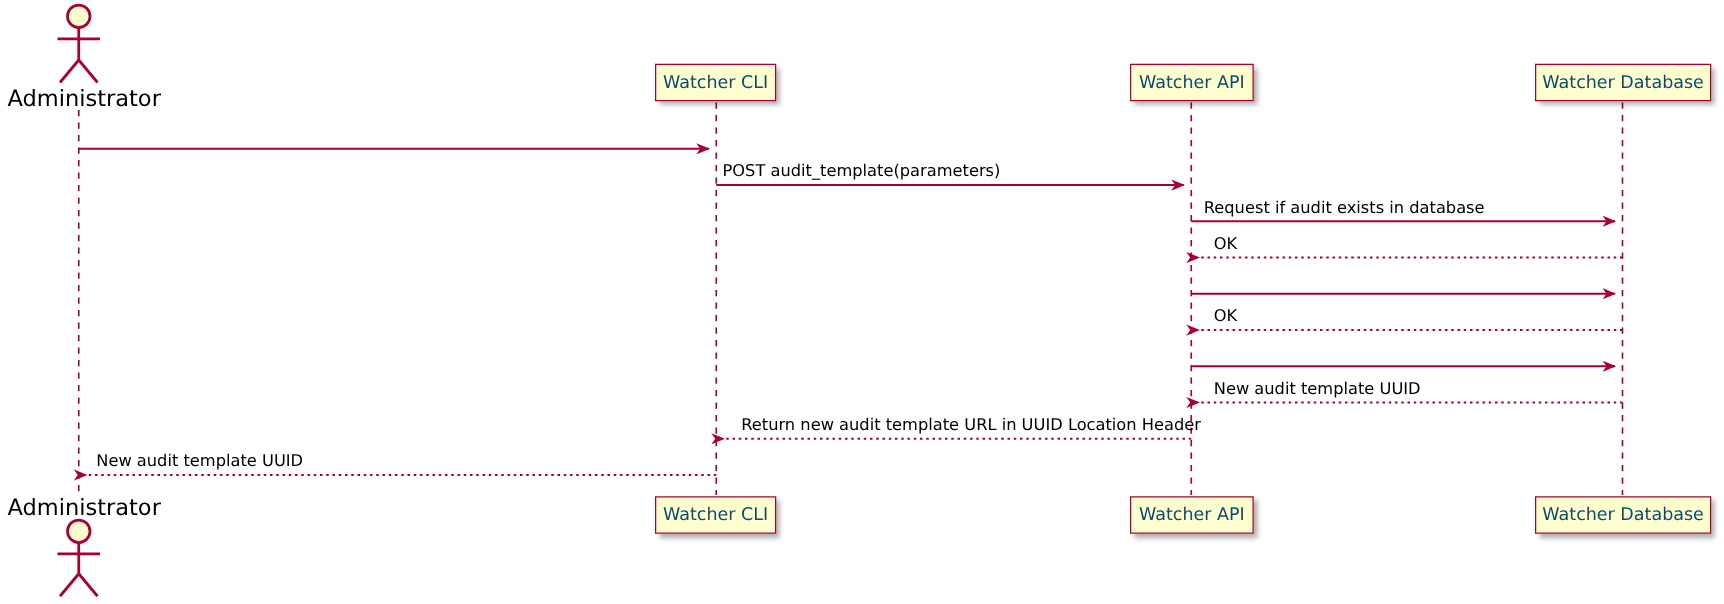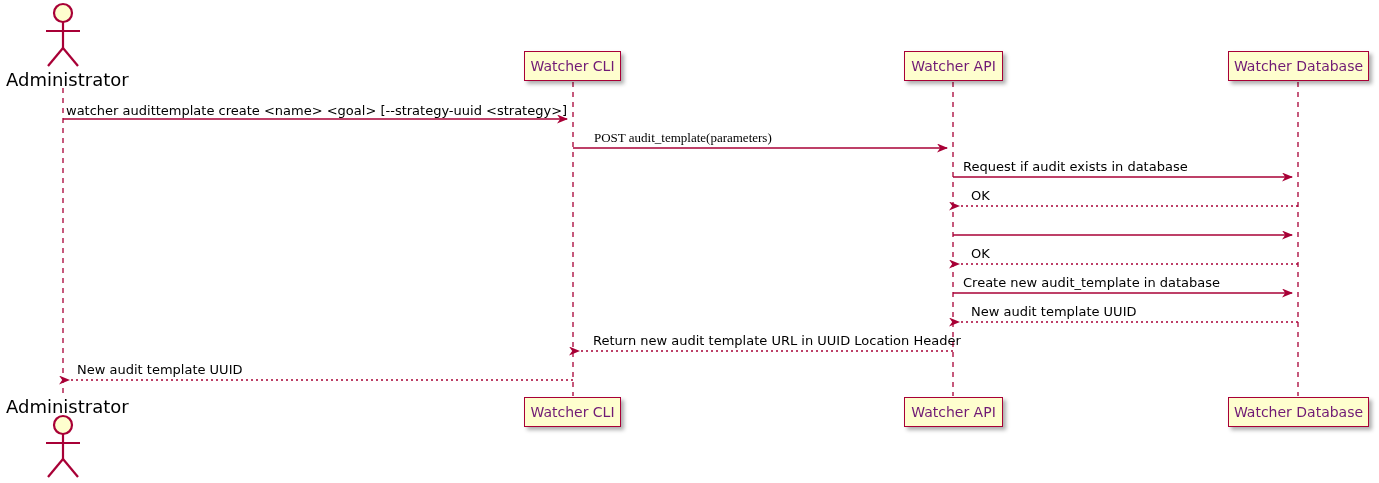--- a/index.html
+++ b/index.html
@@ -32,21 +32,21 @@
     box-sizing: border-box;
     display: flex;
     align-items: center;
     justify-content: center;
     height: 30px;
     border-radius: 0;
   }
   .participant-label {
     font-family: "DejaVu Sans", sans-serif;
     font-size: 14px;
-    color: #701a75;
+    color: #0c4a6e;
     white-space: nowrap;
     line-height: 1;
   }
   .actor-label {
     position: absolute;
     font-family: "DejaVu Sans", sans-serif;
     font-size: 18px;
     color: #000000;
     white-space: nowrap;
     line-height: 1;
@@ -128,23 +128,21 @@
   <div class="participant-box" style="left:904px; top:397px; width:99px;">
     <span class="participant-label">Watcher API</span>
   </div>
   <div class="participant-box" style="left:1228px; top:397px; width:141px;">
     <span class="participant-label">Watcher Database</span>
   </div>
 
   <div class="actor-label" style="left:6px; top:71px;">Administrator</div>
   <div class="actor-label" style="left:6px; top:398px;">Administrator</div>
 
-  <div class="msg-label" style="left:66px; top:104px;">watcher audittemplate create &lt;name&gt; &lt;goal&gt; [--strategy-uuid &lt;strategy&gt;]</div>
-  <div class="msg-label" style="left:594px; top:131px;font-family:Liberation Serif, serif;">POST audit_template(parameters)</div>
+  <div class="msg-label" style="left:578px; top:131px;">POST audit_template(parameters)</div>
   <div class="msg-label" style="left:963px; top:160px;">Request if audit exists in database</div>
   <div class="msg-label" style="left:971px; top:189px;">OK</div>
   <div class="msg-label" style="left:971px; top:247px;">OK</div>
-  <div class="msg-label" style="left:963px; top:276px;">Create new audit_template in database</div>
   <div class="msg-label" style="left:971px; top:305px;">New audit template UUID</div>
   <div class="msg-label" style="left:593px; top:334px;">Return new audit template URL in UUID Location Header</div>
   <div class="msg-label" style="left:77px; top:363px;">New audit template UUID</div>
 
 </div>
 
 </body></html>

